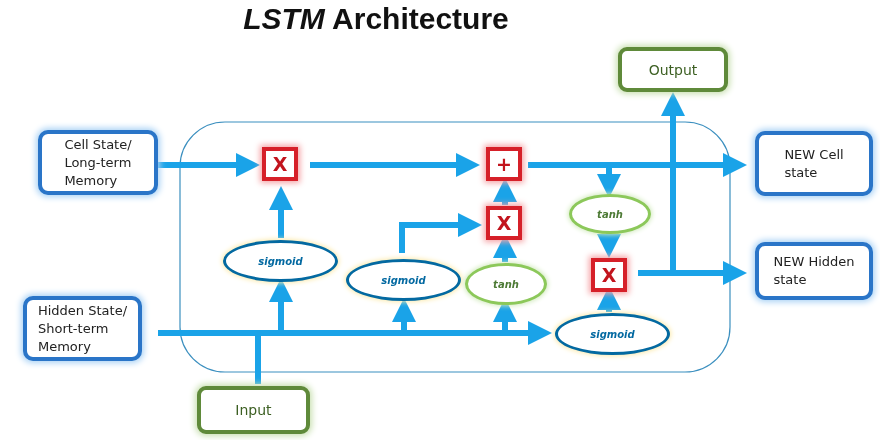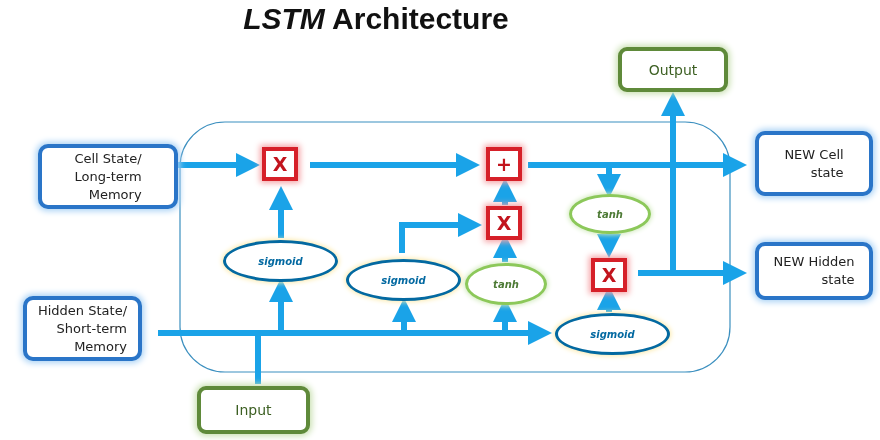--- a/index.html
+++ b/index.html
@@ -1,20 +1,20 @@
 <!DOCTYPE html>
 <html><head>
 <meta charset="utf-8">
 <style>
   html, body { margin:0; padding:0; background:#ffffff; }
   body { width:880px; height:440px; position:relative; overflow:hidden; font-family:"DejaVu Sans", sans-serif; }
   #title { position:absolute; left:0; top:2px; width:752px; text-align:center; font-family:"Liberation Sans", sans-serif; font-weight:bold; font-size:30px; color:#111; }
   #title i { font-style:italic; }
   svg { position:absolute; left:0; top:0; }
-  .box { position:absolute; box-sizing:border-box; display:flex; align-items:center; justify-content:center; text-align:right; white-space:pre-line; font-family:"DejaVu Sans", sans-serif; }
+  .box { position:absolute; box-sizing:border-box; display:flex; align-items:center; justify-content:center; text-align:left; white-space:pre-line; font-family:"DejaVu Sans", sans-serif; }
   .blue-box { border:4px solid #2a75c8; border-radius:10px; background:#fff; color:#222; font-size:13px; line-height:18px; box-shadow:0 0 6px 2px #a9d2f5; }
   .green-box { border:4px solid #5f8a3a; border-radius:9px; background:#fff; color:#3c5f22; font-size:14px; box-shadow:0 0 6px 2px #c9e0b1; }
   .op { position:absolute; box-sizing:border-box; width:36px; height:34px; border:4px solid #d62029; background:#fff; color:#c2141d; font-weight:bold; font-size:19px; display:flex; align-items:center; justify-content:center; box-shadow:0 0 6px 2px #f5a3a6; font-family:"DejaVu Sans", sans-serif; }
   .ell { position:absolute; box-sizing:border-box; border-radius:50%; background:#fff; display:flex; align-items:center; justify-content:center; font-style:italic; font-weight:bold; font-size:10px; font-family:"DejaVu Sans", sans-serif; }
   .sig { border:3px solid #0369a1; color:#0369a1; box-shadow:0 0 5px 1px #fbe9a8; }
   .tanh { border:3px solid #8cc85a; color:#4d7a35; box-shadow:0 0 5px 1px #cfe9b9; }
 </style>
 </head>
 <body>
 
@@ -50,21 +50,21 @@
 
     <line x1="609" y1="165" x2="609" y2="186" marker-end="url(#ah)"></line>
     <line x1="609" y1="232" x2="609" y2="246" marker-end="url(#ah)"></line>
     <line x1="609" y1="312" x2="609" y2="298" marker-end="url(#ah)"></line>
 
     <line x1="638" y1="273" x2="735" y2="273" marker-end="url(#ah)"></line>
     <line x1="673" y1="273" x2="673" y2="104" marker-end="url(#ah)"></line>
   </g>
 </svg>
 
-<div class="box blue-box" style="left:38px;top:130px;width:140px;height:65px;margin-top:14px;">Cell State/
+<div class="box blue-box" style="left:38px;top:130px;width:120px;height:65px;">Cell State/
 Long-term
 Memory</div>
 <div class="box blue-box" style="left:23px;top:296px;width:119px;height:65px;">Hidden State/
 Short-term
 Memory</div>
 <div class="box green-box" style="left:197px;top:386px;width:113px;height:48px;">Input</div>
 <div class="box green-box" style="left:618px;top:47px;width:110px;height:45px;">Output</div>
 <div class="box blue-box" style="left:755px;top:131px;width:118px;height:65px;">NEW Cell
 state</div>
 <div class="box blue-box" style="left:755px;top:242px;width:118px;height:58px;">NEW Hidden

